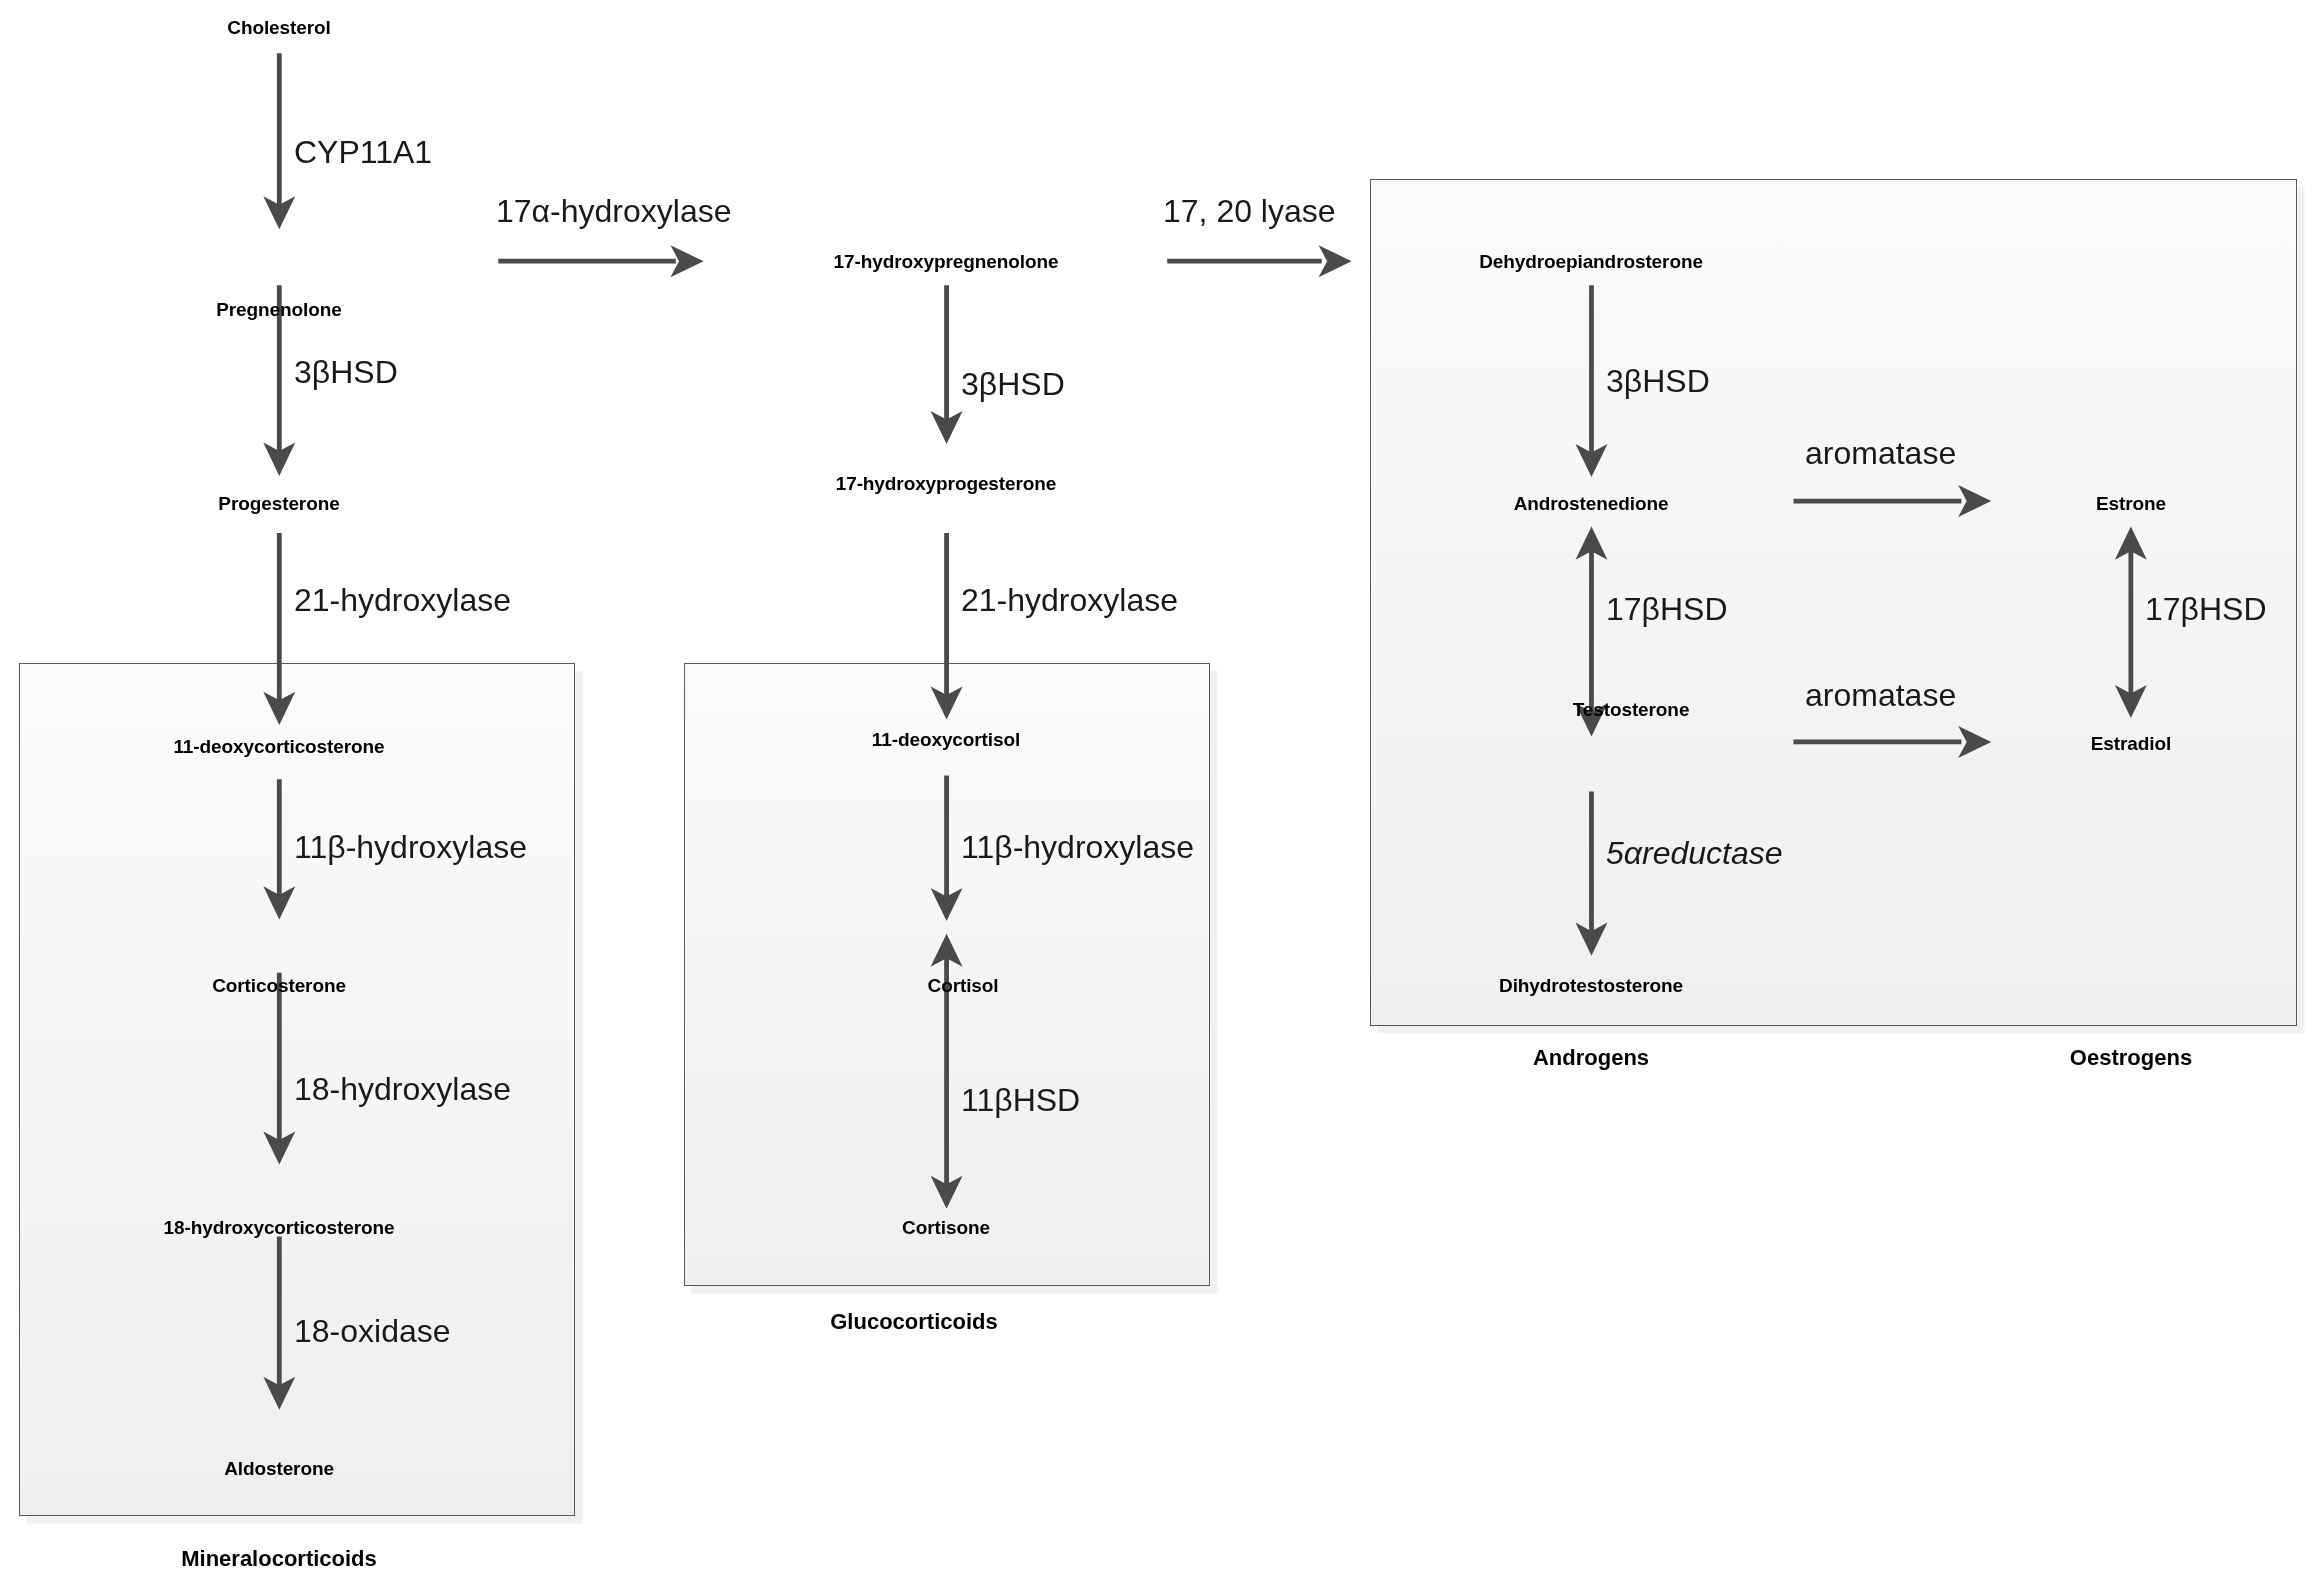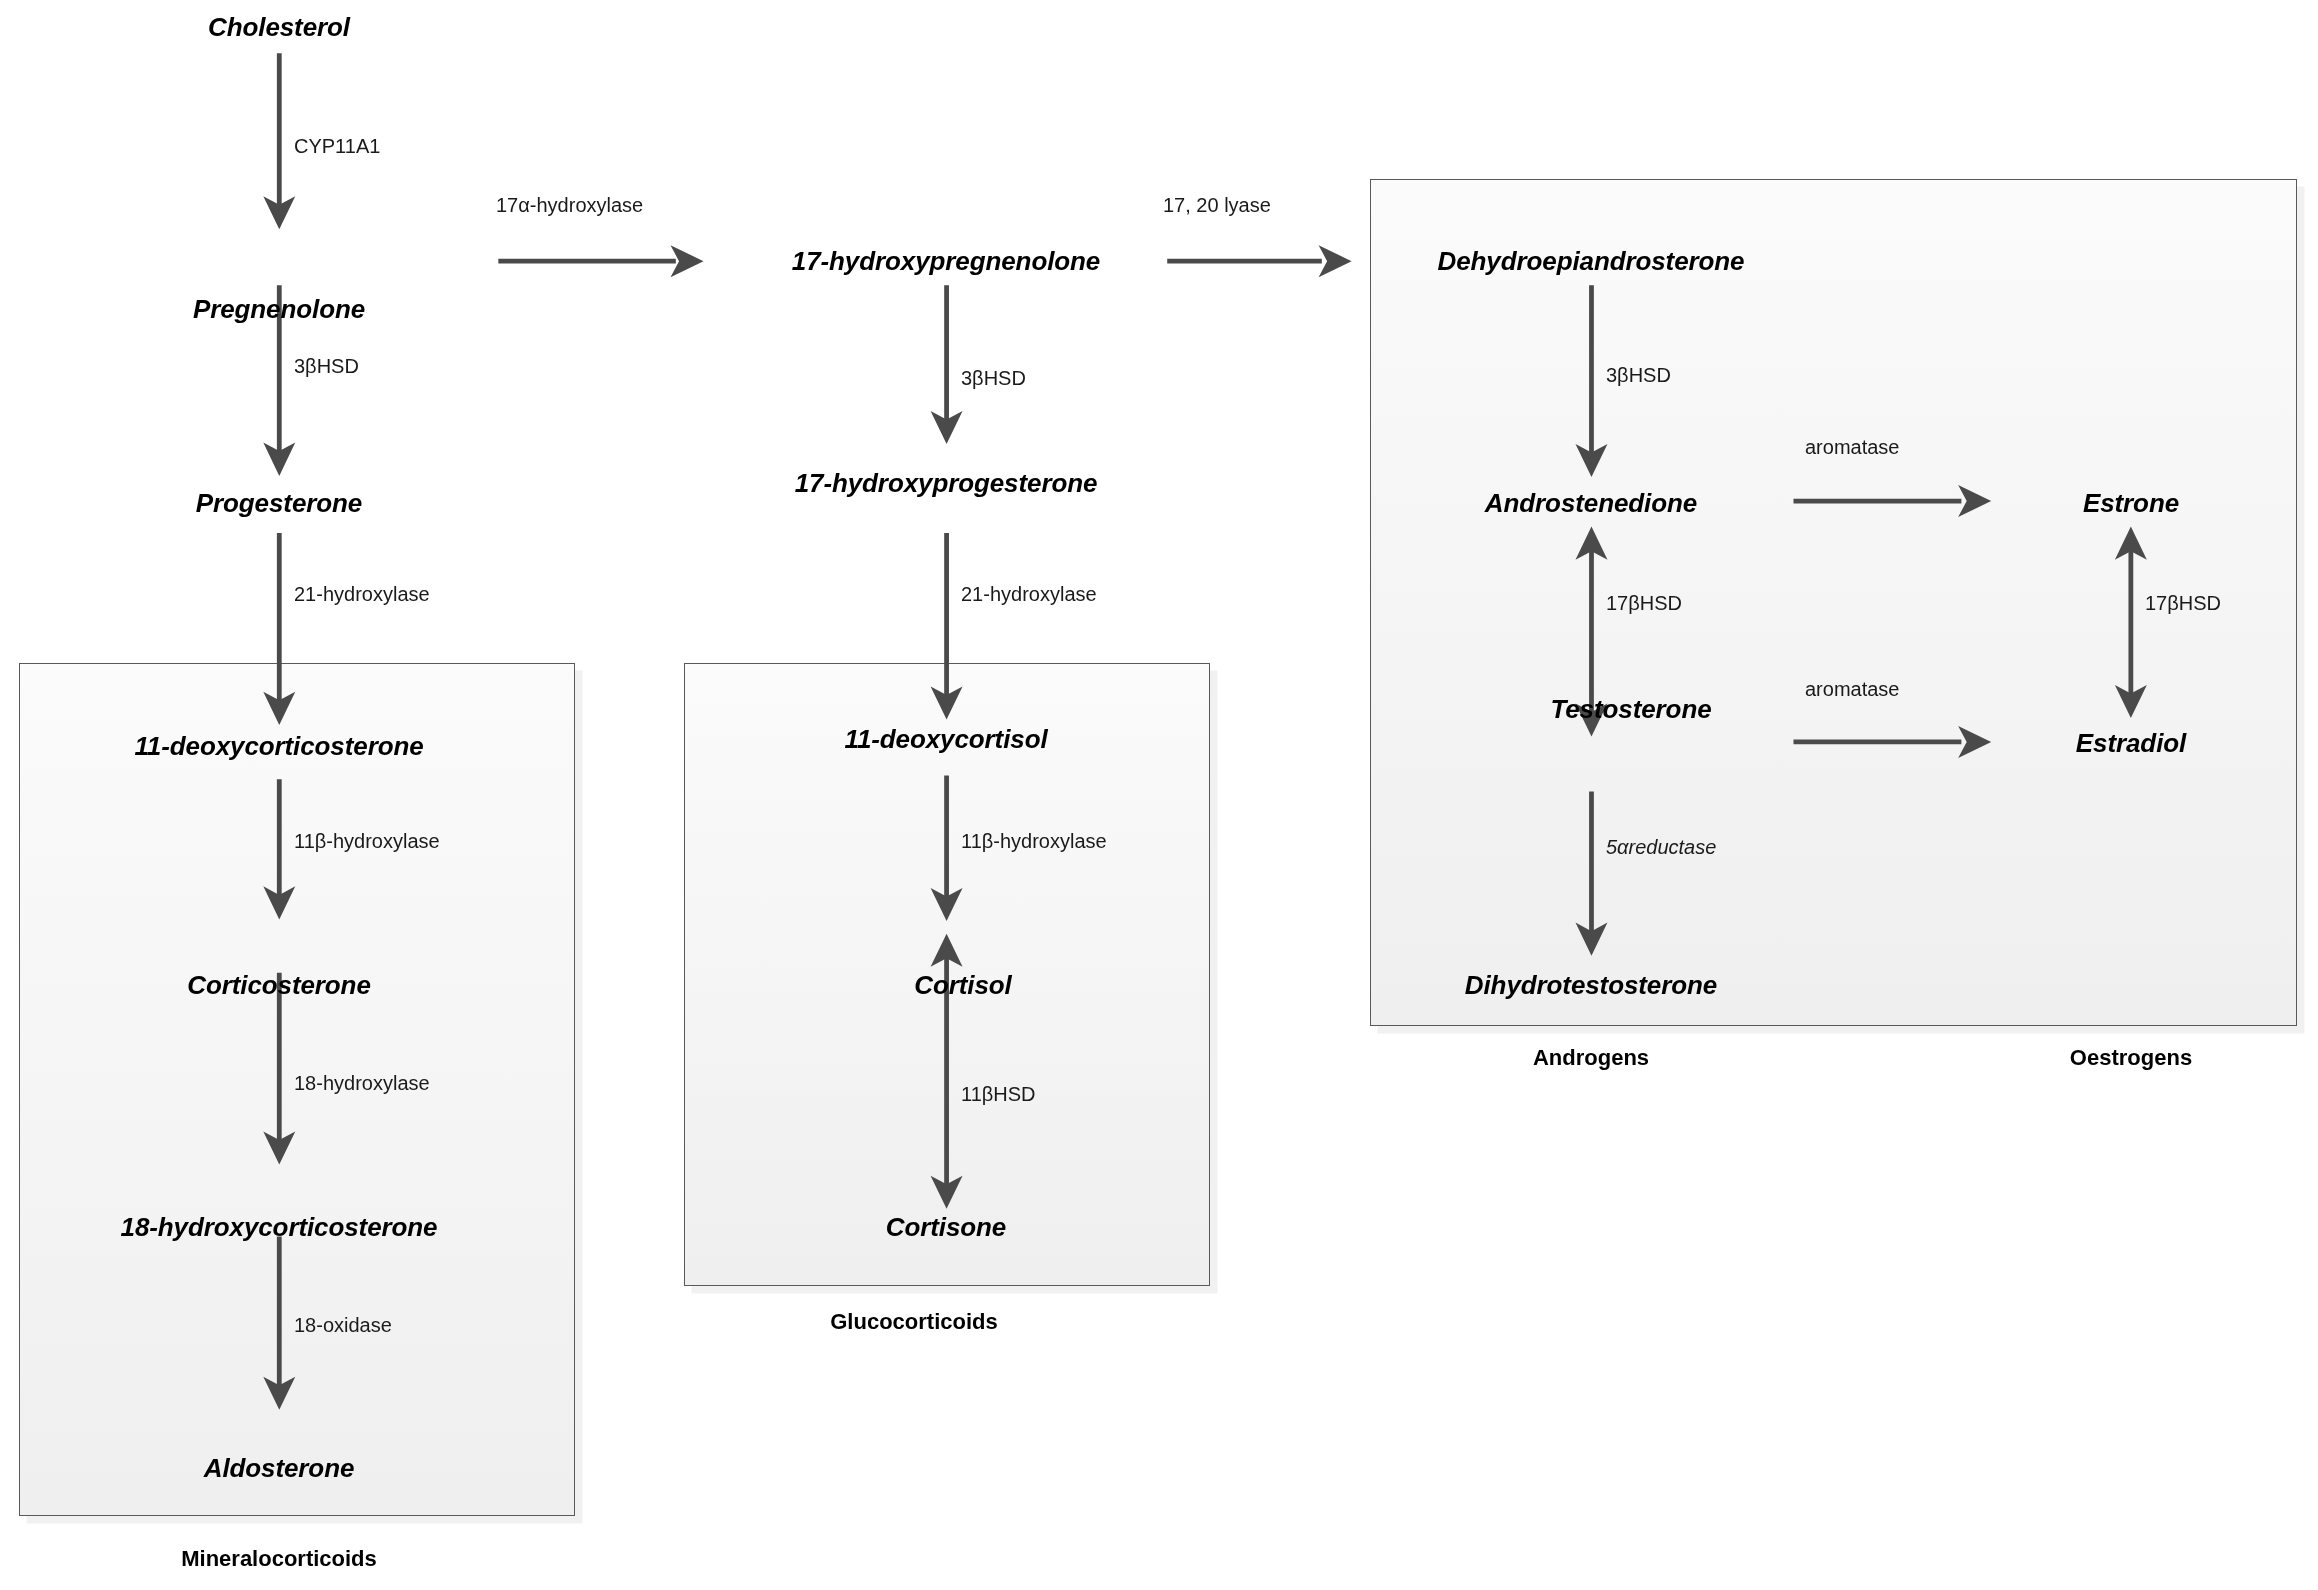--- a/index.html
+++ b/index.html
@@ -23,25 +23,25 @@
   .node{
     position:absolute;
     font-weight:bold;
     color:#000000;
     white-space:nowrap;
     transform:translate(-50%,-50%);
     text-align:center;
     line-height:1;
     letter-spacing:-0.1px;
   }
-  .node.s1{font-size:26px;font-style:italic;}
+  .node.s1{font-size:19px;}
   
   .enz{
     position:absolute;
-    font-size:20px;
+    font-size:32px;
     color:#1a1a1a;
     white-space:nowrap;
     line-height:1;
   }
   
   .caption{
     position:absolute;
     font-weight:bold;
     font-size:22px;
     color:#000000;

